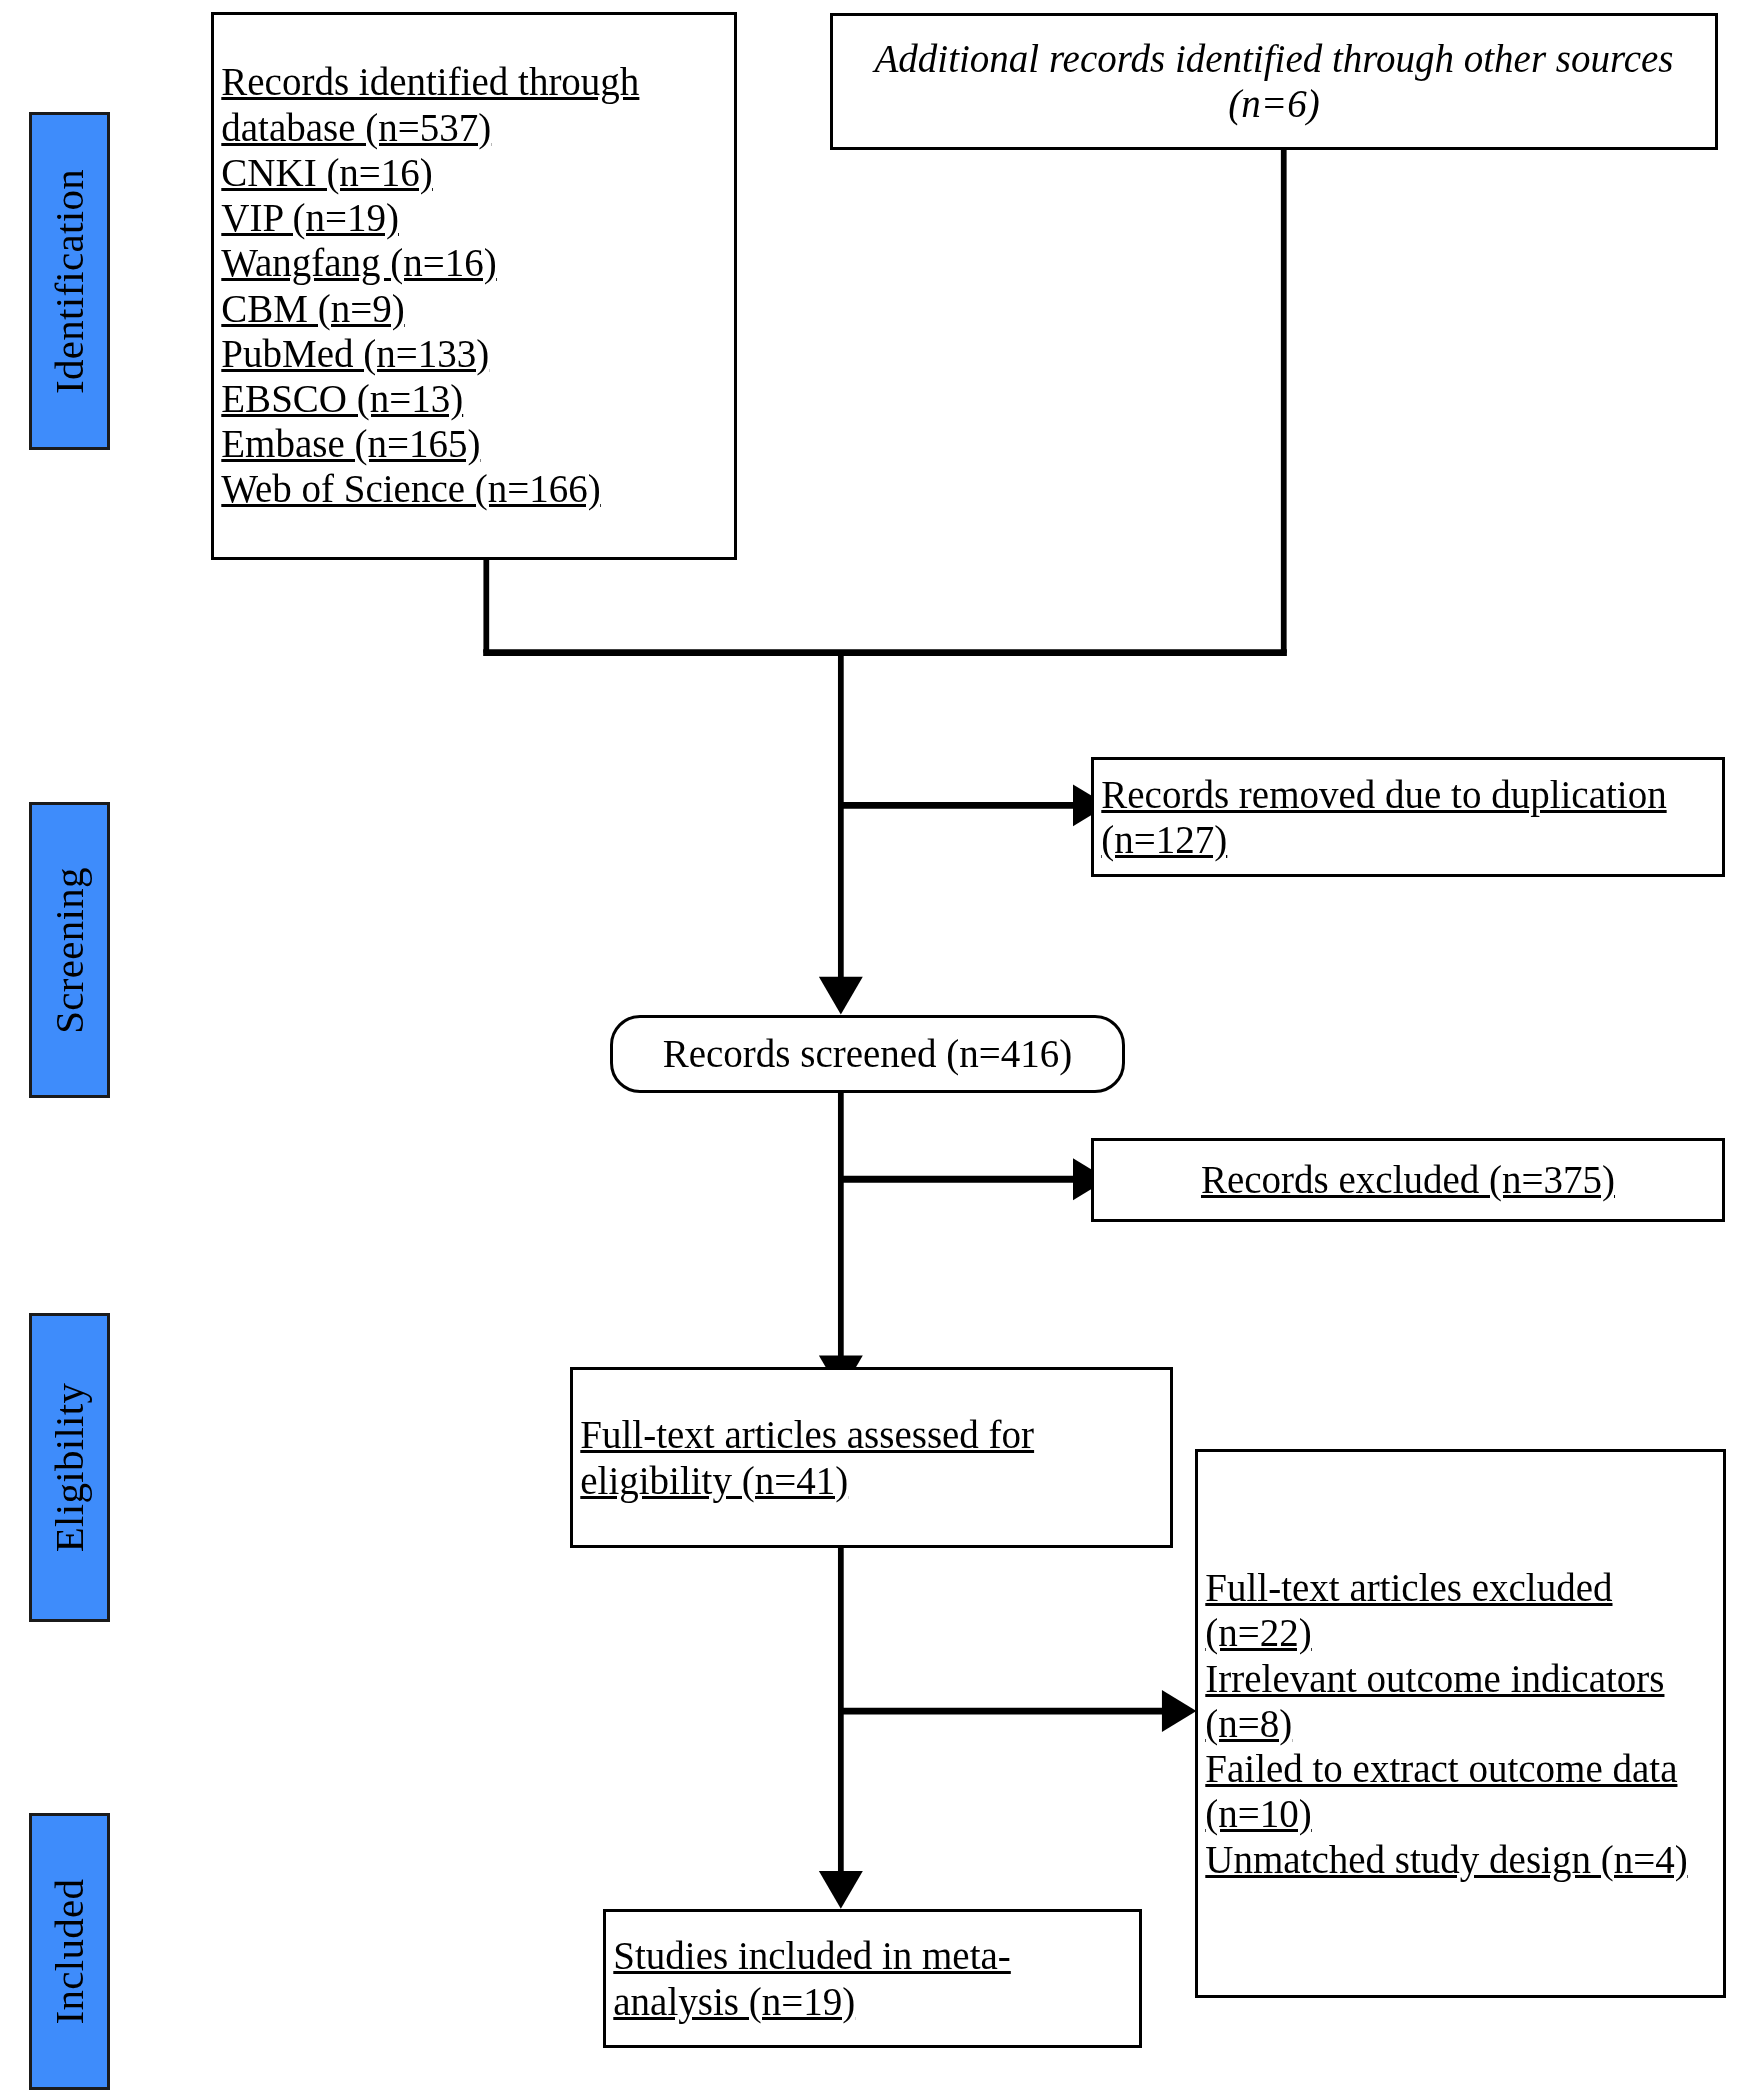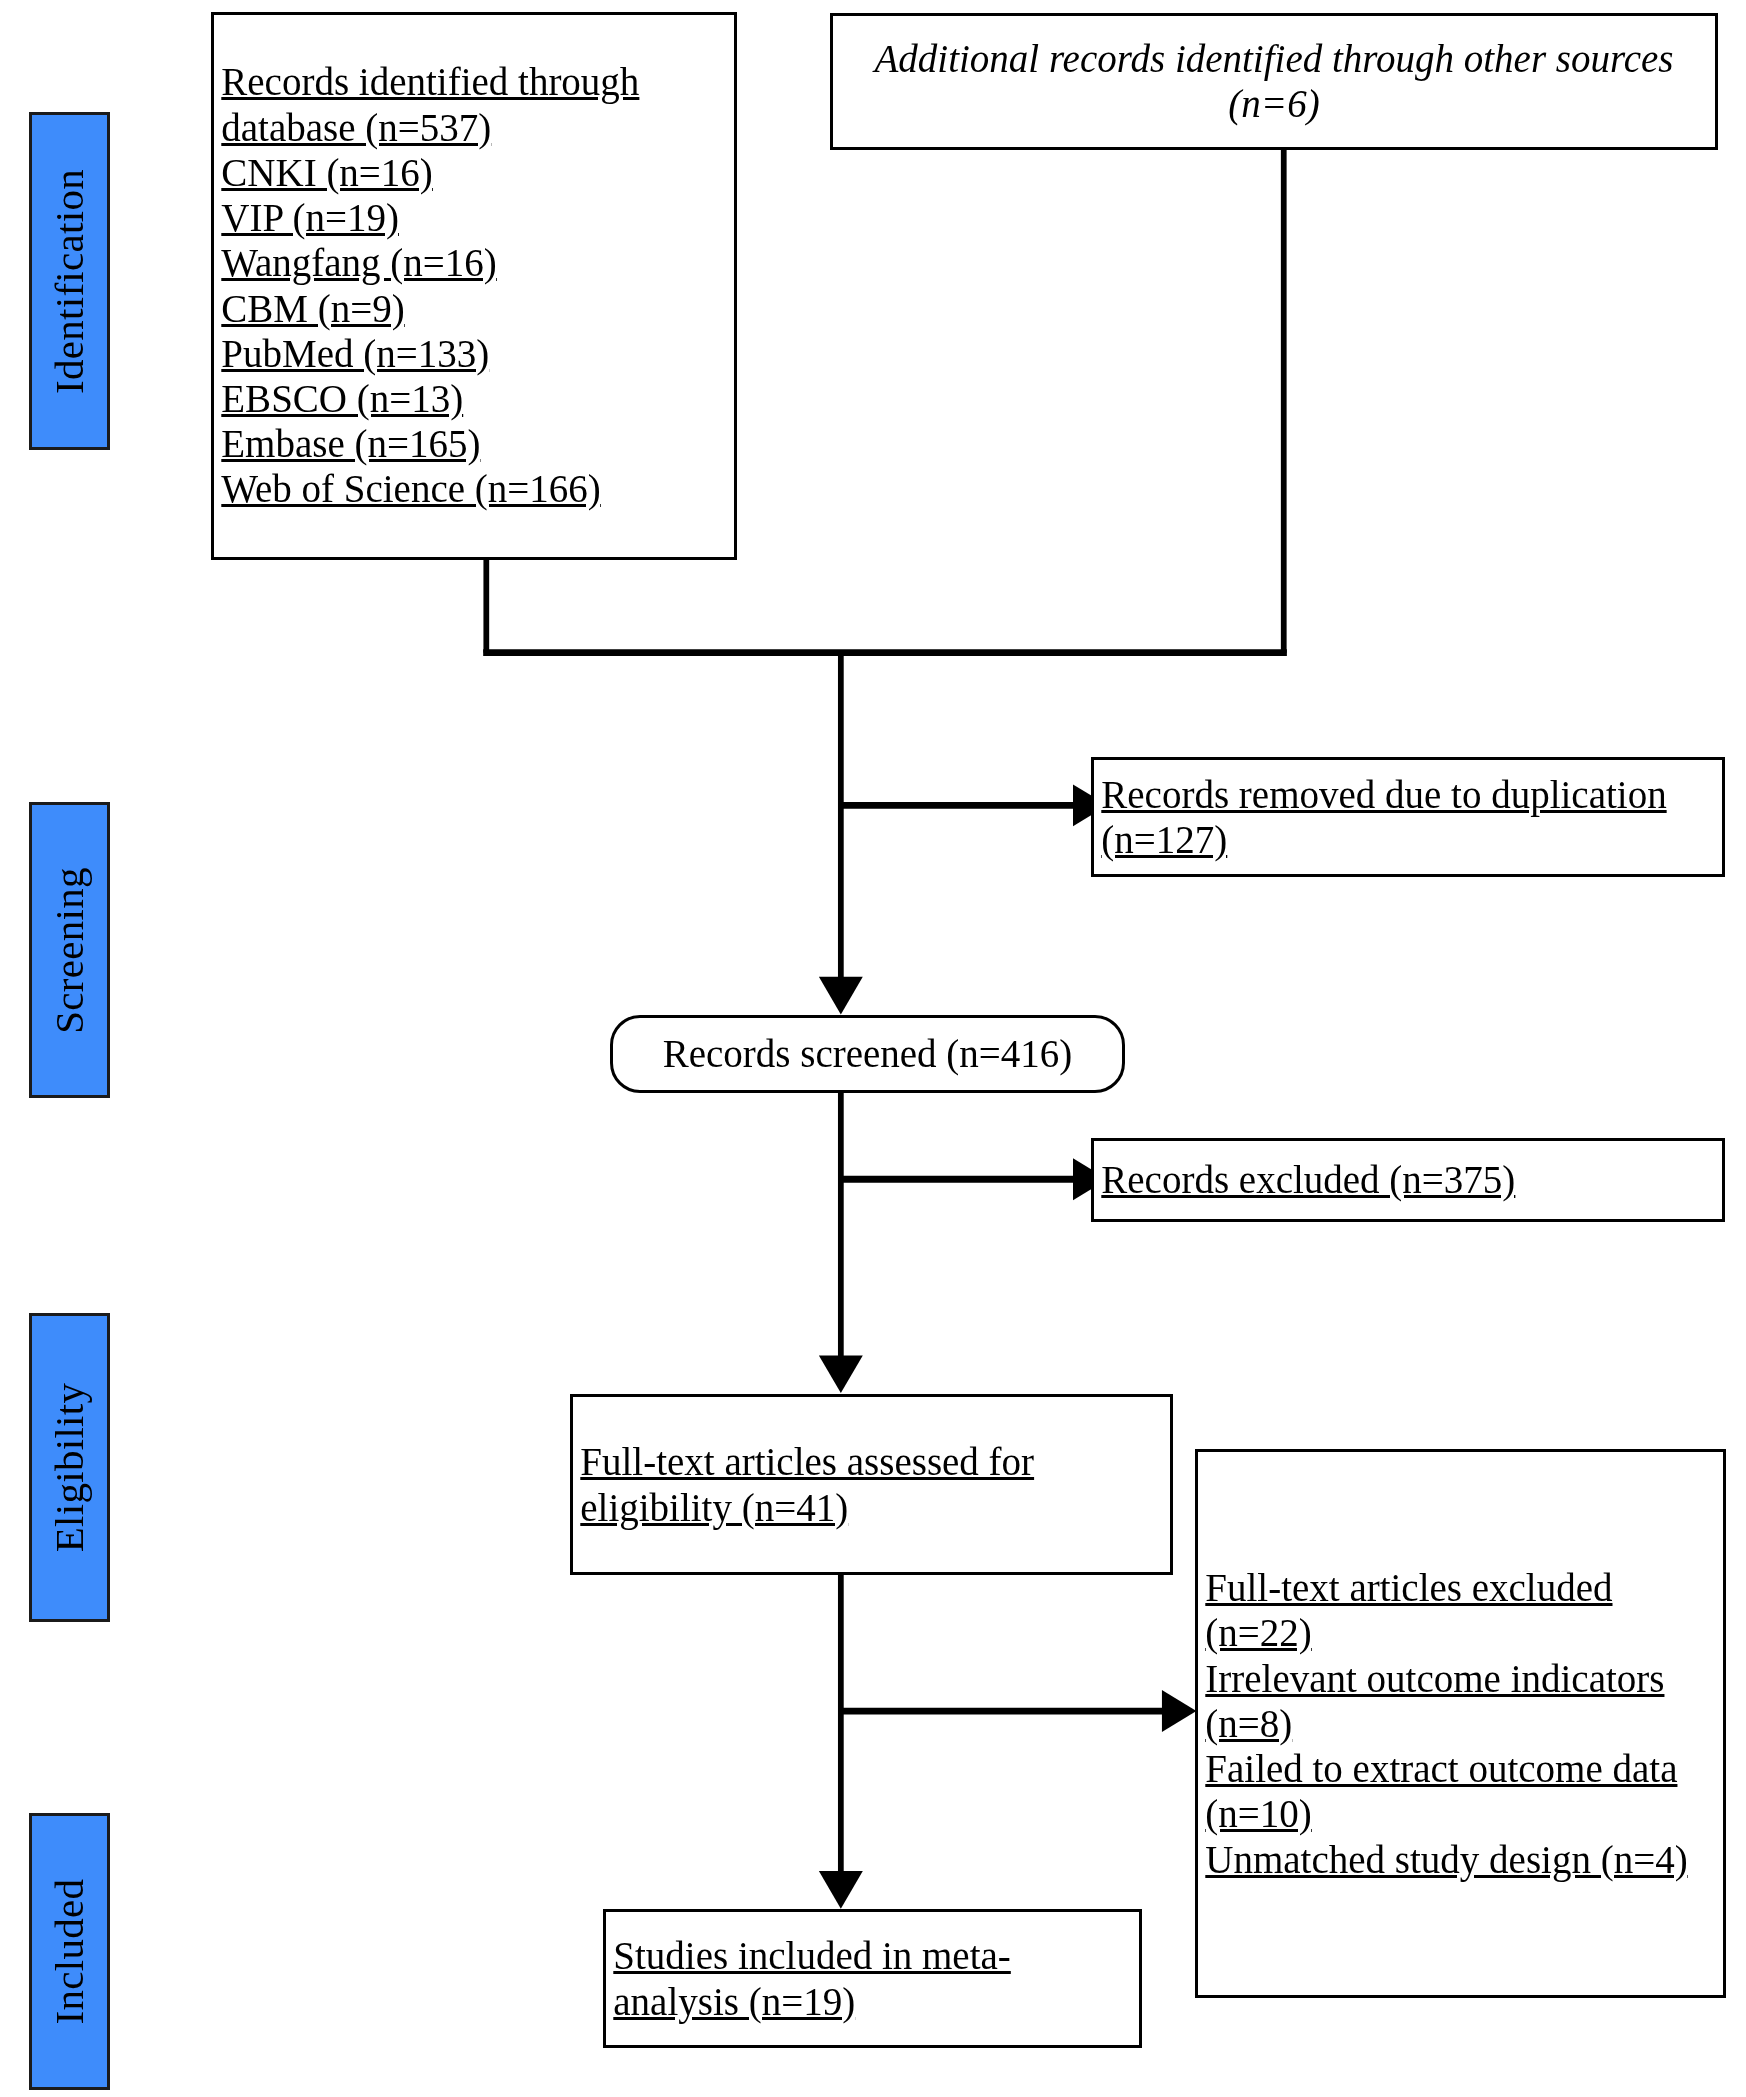--- a/index.html
+++ b/index.html
@@ -133,25 +133,25 @@
   </div>
 
   <div class="flow-box align-left" style="left:1091px; top:757px; width:634px; height:120px;">
     <div class="box-text">Records removed due to duplication (n=127)</div>
   </div>
 
   <div class="flow-box align-center" style="left:610px; top:1015px; width:515px; height:78px;border-radius:30px;">
     <div class="box-text">Records screened (n=416)</div>
   </div>
 
-  <div class="flow-box align-left" style="left:1091px; top:1138px; width:634px; height:84px;">
+  <div class="flow-box align-left" style="left:1091px; top:1138px; width:634px; height:84px;align-items:center;">
     <div class="box-text">Records excluded  (n=375)</div>
   </div>
 
-  <div class="flow-box align-left" style="left:570px; top:1367px; width:603px; height:181px;margin-top:27px;">
+  <div class="flow-box align-left" style="left:570px; top:1367px; width:603px; height:181px;">
     <div class="box-text">Full-text articles assessed for eligibility (n=41)</div>
   </div>
 
   <div class="flow-box align-left" style="left:1195px; top:1449px; width:531px; height:549px;">
     <div class="box-text">Full-text articles excluded (n=22)
 Irrelevant outcome indicators  (n=8)
 Failed to extract outcome data (n=10)
 Unmatched study design (n=4)</div>
   </div>
 

